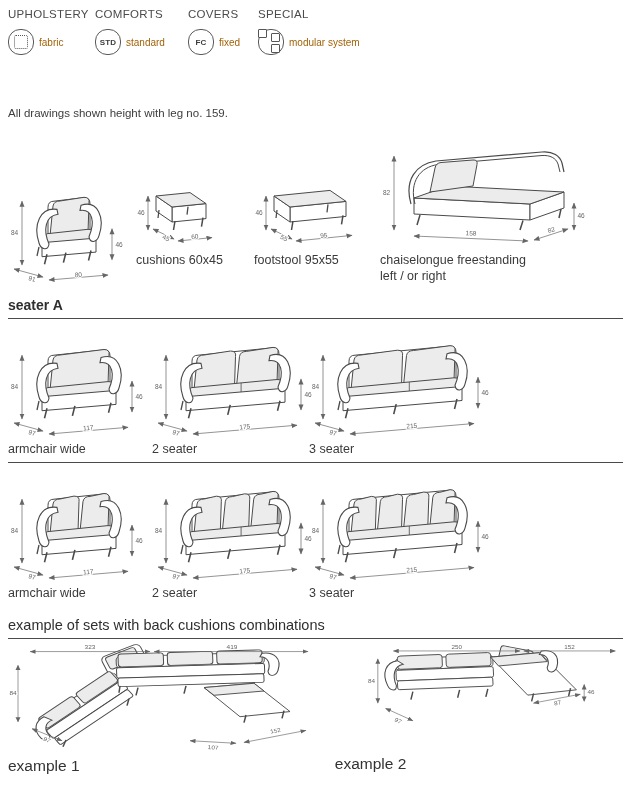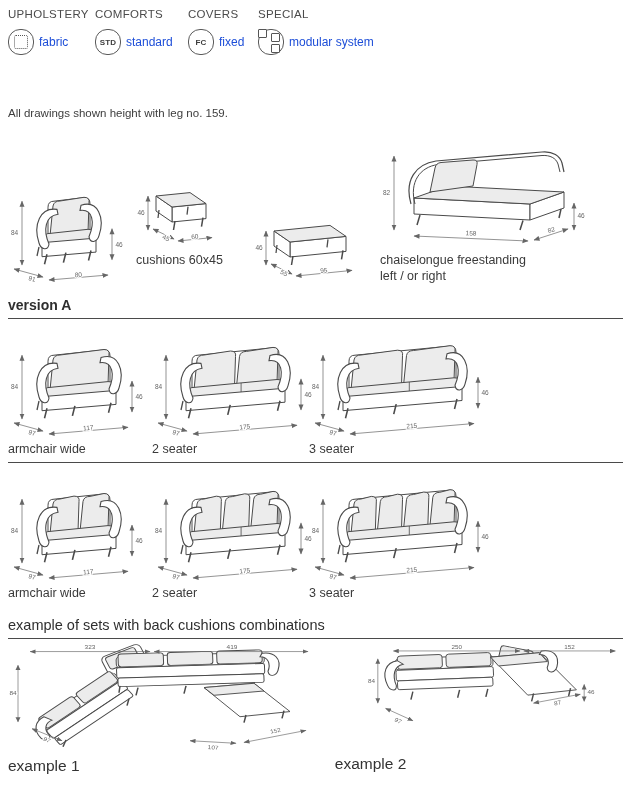--- a/index.html
+++ b/index.html
@@ -6,21 +6,21 @@
   body{width:636px;height:795px;background:#fff;font-family:"Liberation Sans",sans-serif;color:#3d3d3d}
   .page{width:636px;height:795px;box-sizing:border-box;padding:8px 8px 0 8px;overflow:hidden;background:#fff}
   .lgrow{display:flex}
   .lgcol{display:flex;flex-direction:column}
   .lgtitle{font-size:11.5px;color:#4b4b4b;letter-spacing:.3px}
   .lgitem{display:flex;align-items:center;gap:5px;margin-top:9px}
   .lg-icon{width:26px;height:26px;border:1.3px solid #5a5a5a;border-radius:12px;position:relative;display:flex;align-items:center;justify-content:center;background:#fff;box-sizing:border-box}
   .badge{font-size:8px;font-weight:bold;color:#3d3d3d;letter-spacing:.2px}
   .swatch{width:12px;height:12px;border:1.5px dotted #555;border-radius:2px}
   .sq{position:absolute;width:9px;height:9px;border:1.2px solid #555;border-radius:1px;background:#fff;box-sizing:border-box}
-  .lglabel{font-size:12px;color:#1d4ed8}
+  .lglabel{font-size:10px;color:#a16207}
   .note{margin-top:52px;font-size:11.5px;color:#3d3d3d}
   .cells{display:flex;margin-top:14px}
   .cell{display:flex;flex-direction:column;justify-content:flex-end;flex:0 0 auto}
   .cell svg{display:block}
   .lbl{font-size:12.5px;color:#3a3a3a;line-height:1.25;margin-top:3px;max-width:165px}
   .row1 .cell{height:152px}
   .row1 .lbl{height:32px}
   .vrow .cell{height:124px}
   .vrow .lbl{height:15px}
   .sec-h{font-size:14px;font-weight:bold;color:#2f2f2f;margin-top:12px}
@@ -146,20 +146,21 @@
             <path d="M 23 50 L 22 58" stroke="#4a4a4a" stroke-width="1.3" fill="none"></path>
             <path d="M 74 44.4 L 73 52.4" stroke="#4a4a4a" stroke-width="1.3" fill="none"></path>
             <line x1="12" y1="36" x2="12" y2="70" stroke="#666" stroke-width="0.7" marker-start="url(#as)" marker-end="url(#ae)"></line>
             <text x="5" y="55" font-size="6.5" fill="#666" text-anchor="middle" stroke="#fff" stroke-width="2.2" paint-order="stroke">46</text>
             <line x1="17" y1="69" x2="38" y2="79" stroke="#666" stroke-width="0.7" marker-start="url(#as)" marker-end="url(#ae)"></line>
             <text x="29" y="80" font-size="6.5" fill="#666" text-anchor="middle" transform="rotate(27 29 80)" stroke="#fff" stroke-width="2.2" paint-order="stroke">55</text>
             <line x1="42" y1="81" x2="98" y2="75.4" stroke="#666" stroke-width="0.7" marker-start="url(#as)" marker-end="url(#ae)"></line>
             <text x="70" y="77.7" font-size="6.5" fill="#666" text-anchor="middle" transform="rotate(-6 70 77.7)" stroke="#fff" stroke-width="2.2" paint-order="stroke">95</text>
           </svg>
         </div>
+      <div class="lbl">footstool 95x55</div>
     </div>
     <div class="cell" style="width:220px">
       <div>
           <svg width="208" height="106" viewBox="0 0 208 106">
             <path d="M 34 70 L 150 76 L 150 60 L 34 54 Z" fill="#fff" stroke="#4a4a4a"></path>
             <path d="M 150 76 L 184 64 L 184 48 L 150 60 Z" fill="#fff" stroke="#4a4a4a"></path>
             <path d="M 34 54 L 150 60 L 184 48 L 68 42 Z" fill="#ececec" stroke="#4a4a4a"></path>
             <path d="M 31 60 C 24 36 36 20 56 17 L 162 8 C 173 7 180 12 182 19 L 184 28" fill="none" stroke="#4a4a4a" stroke-width="1.2"></path>
             <path d="M 35 60 C 29 38 40 23 58 20.5 L 162 11.5 C 170 11 176 14 178 20 L 180 28" fill="none" stroke="#4a4a4a"></path>
             <path d="M 50 48 L 55 24 Q 56 19 61 18.5 L 93 16 Q 98 15.6 97 20.5 L 93 42 Z" fill="#ececec" stroke="#4a4a4a"></path>
@@ -173,21 +174,21 @@
             <line x1="34" y1="92" x2="148" y2="97" stroke="#666" stroke-width="0.7" marker-start="url(#as)" marker-end="url(#ae)"></line>
             <text x="91" y="91.5" font-size="6.5" fill="#666" text-anchor="middle" transform="rotate(2 91 91.5)" stroke="#fff" stroke-width="2.2" paint-order="stroke">158</text>
             <line x1="154" y1="96" x2="188" y2="85" stroke="#666" stroke-width="0.7" marker-start="url(#as)" marker-end="url(#ae)"></line>
             <text x="172" y="88" font-size="6.5" fill="#666" text-anchor="middle" transform="rotate(-17 172 88)" stroke="#fff" stroke-width="2.2" paint-order="stroke">82</text>
           </svg>
         </div>
       <div class="lbl">chaiselongue freestanding left / or right</div>
     </div>
   </div>
 
-  <div class="sec-h">version A</div>
+  <div class="sec-h">seater A</div>
   <div class="rule"></div>
 
   <div class="cells vrow">
     <div class="cell" style="width:144px">
       <div>
           <svg width="144" height="100" viewBox="0 0 144 100">
             <path d="M 40 53.2 L 40 22.2 Q 40 16.2 46 16.2 L 96 10.9 Q 102 10.9 102 16.9 L 102 47.9 Z" fill="#fff" stroke="#4a4a4a"></path>
             <path d="M 42 51 L 45 21 Q 46 16 52 16 L 96 10.5 Q 102 10.5 101 16 L 100 46.1 Z" fill="#ececec" stroke="#4a4a4a"></path>
             <path d="M 37 59.4 L 37 51.4 Q 37 48.4 42 48.4 L 100 42.6 Q 105 42.6 105 45.6 L 105 53.6 Z" fill="#ececec" stroke="#4a4a4a"></path>
             <path d="M 34 71.7 L 34 57.7 L 108 51.4 L 108 65.4 Z" fill="#fff" stroke="#4a4a4a"></path>

